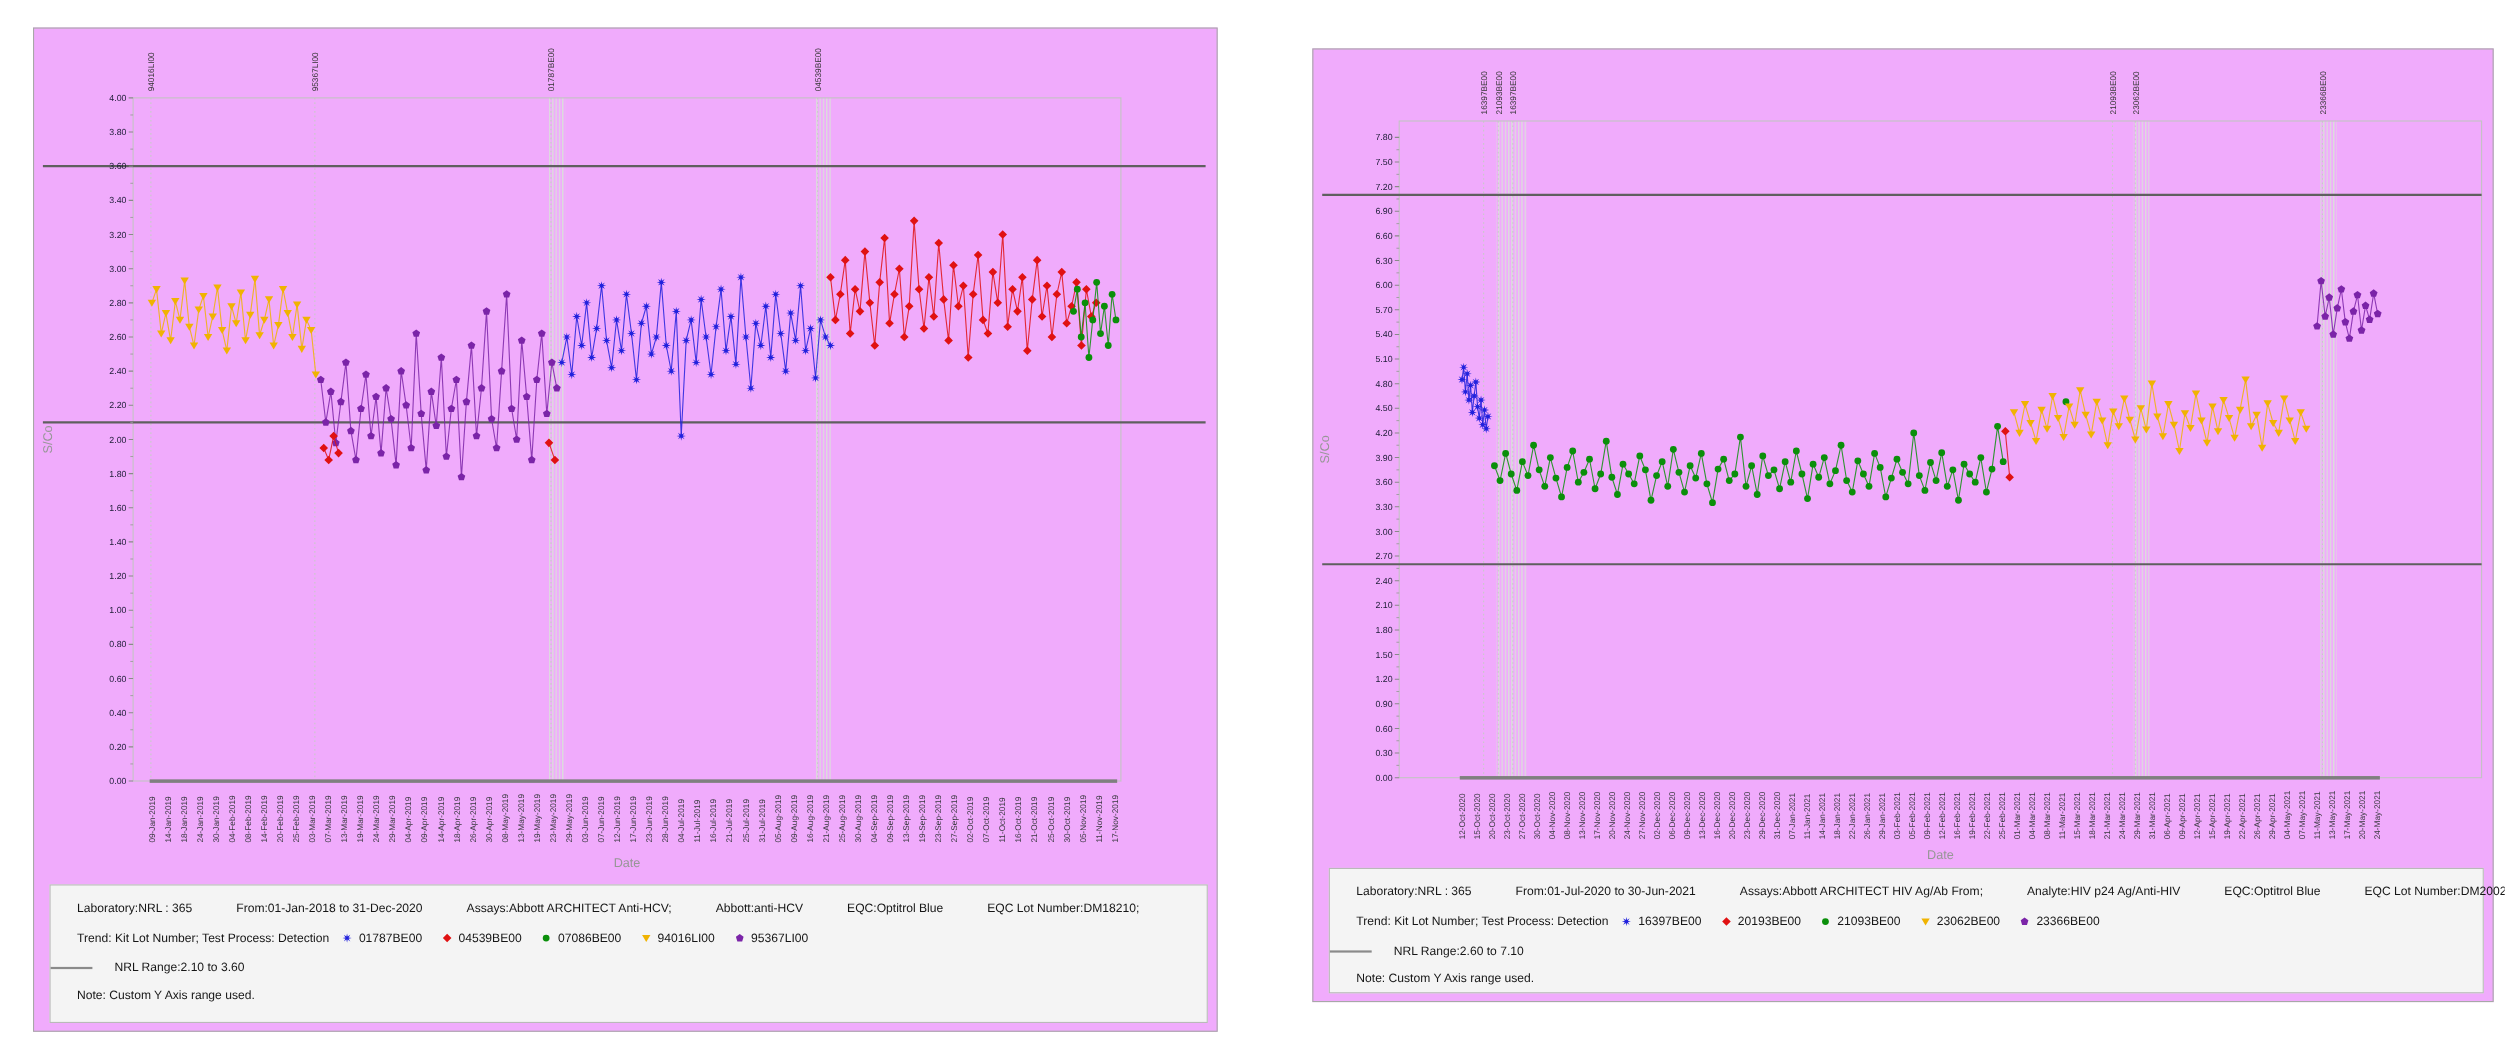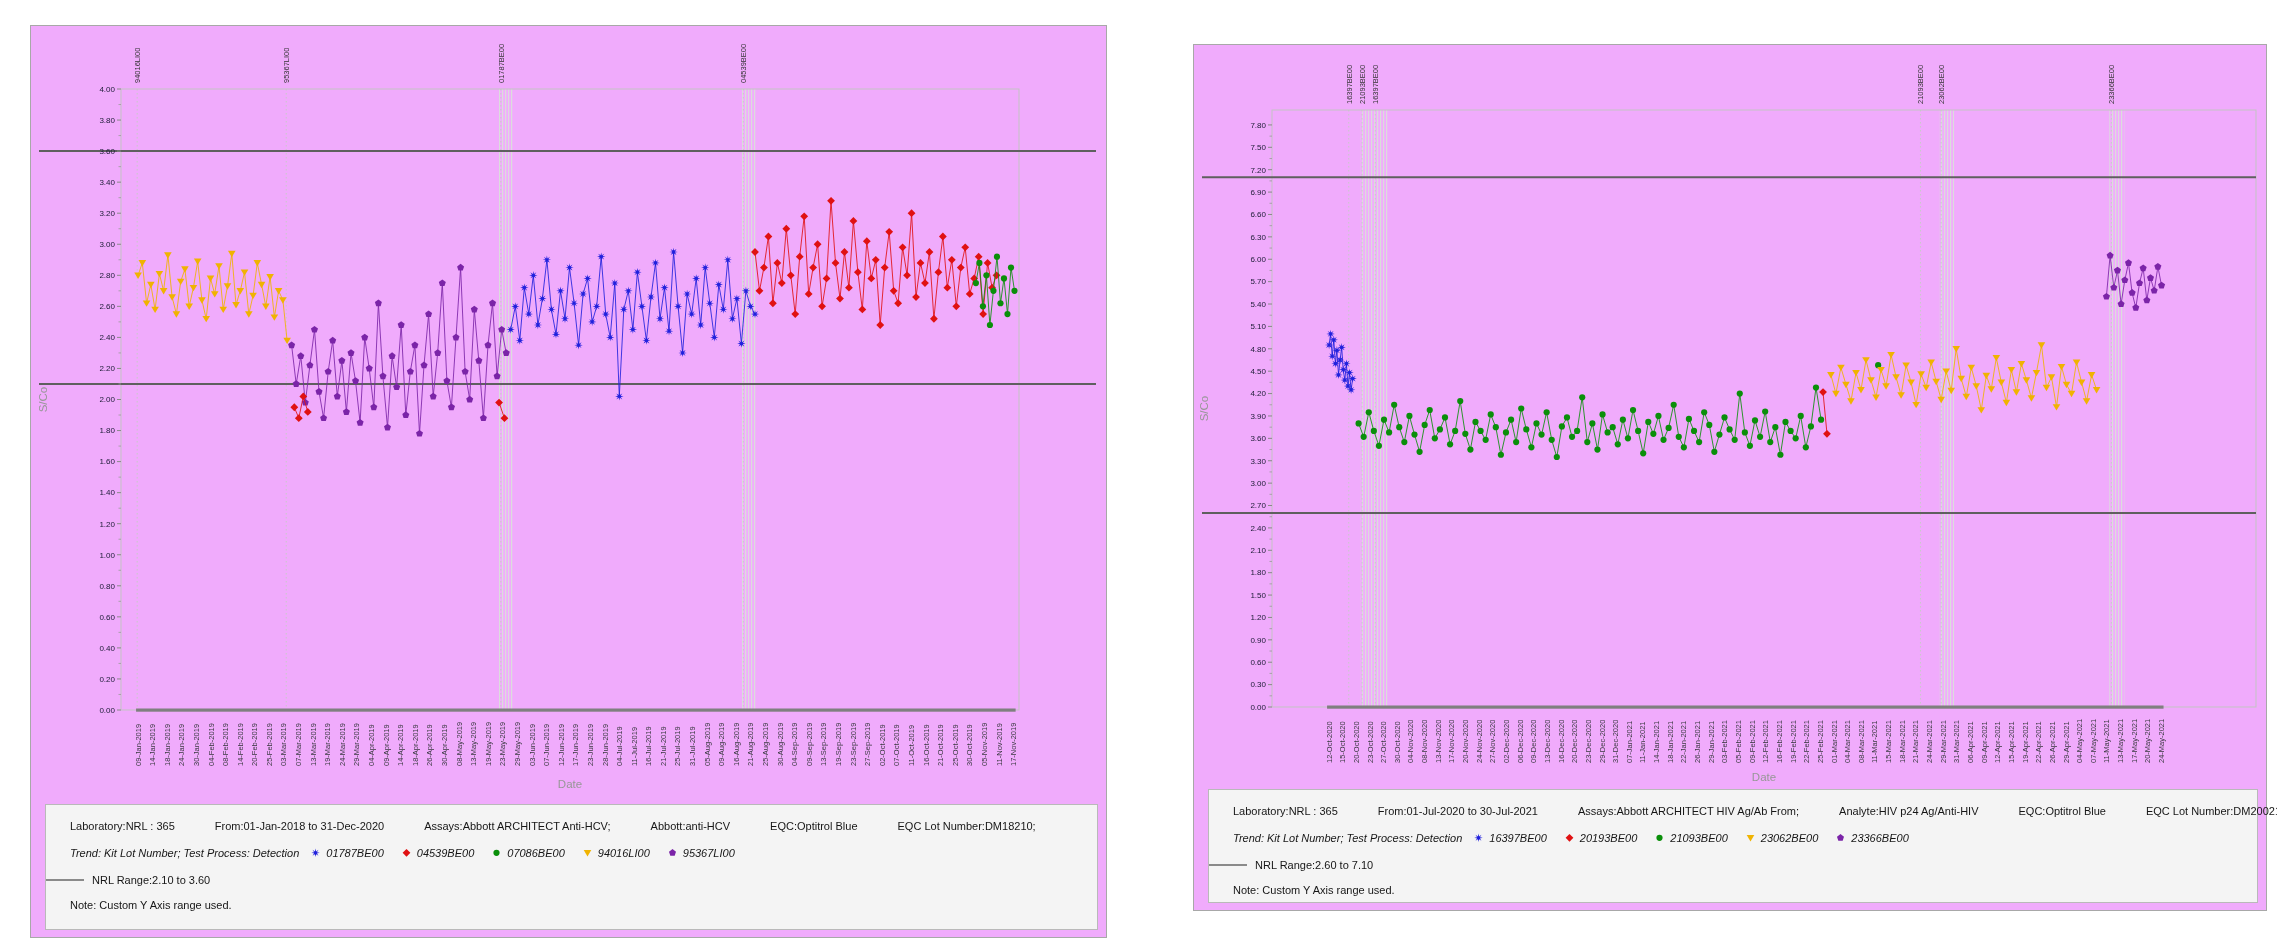--- a/index.html
+++ b/index.html
@@ -4,25 +4,25 @@
 <style>
   html,body{margin:0;padding:0;}
   body{width:2277px;height:947px;background:#ffffff;position:relative;
        font-family:"Liberation Sans",sans-serif;overflow:hidden;}
   .panel{position:absolute;border:1px solid #a8a8a8;background:#f0abfc;}
   .panel svg{position:absolute;left:0;top:0;display:block;}
   svg text{font-family:"Liberation Sans",sans-serif;}
   .footerbox{position:absolute;border:1px solid #b9b9b9;background:#f4f4f4;
              font-size:11px;color:#161616;display:flex;flex-direction:column;}
   .finfo{display:flex;gap:40px;padding:15px 6px 0 24px;white-space:nowrap;}
-  .ftrend{display:flex;align-items:center;padding:15px 6px 0 24px;white-space:nowrap;font-style:italic;}
+  .ftrend{display:flex;align-items:center;padding:15px 6px 0 24px;white-space:nowrap;}
   .legend{display:inline-flex;align-items:center;margin-left:10px;}
   .legend-item{display:inline-flex;align-items:center;margin-right:16px;gap:4px;}
   .legend-item svg{position:static;}
-  .fnrl{display:flex;align-items:center;gap:8px;padding:15px 0 0 0;}
+  .fnrl{display:flex;align-items:center;gap:20px;padding:15px 0 0 0;}
   .nrl-line-marker{display:inline-block;width:38px;height:2px;background:#8a8a8a;}
   .fnote{padding:13px 6px 0 24px;white-space:nowrap;}
 </style>
 </head>
 <body>
 
 <div class="panel" style="left: 30px; top: 25px; width: 1075px; height: 911px;">
   <svg width="1075" height="776">
       <defs>
         <pattern id="hatch0" width="3" height="3" patternUnits="userSpaceOnUse">
@@ -836,21 +836,21 @@
         <path d="M952.8 251.6L956.4 254.2L955.0 258.3L950.7 258.3L949.3 254.2Z" fill="#7b24a8"></path>
         <path d="M956.5 229.2L960.0 231.8L958.7 235.9L954.3 235.9L953.0 231.8Z" fill="#7b24a8"></path>
         <path d="M960.2 241.9L963.7 244.4L962.4 248.6L958.0 248.6L956.7 244.4Z" fill="#7b24a8"></path>
         <path d="M963.9 218.0L967.4 220.6L966.0 224.7L961.7 224.7L960.3 220.6Z" fill="#7b24a8"></path>
         <path d="M967.5 236.7L971.1 239.2L969.7 243.4L965.4 243.4L964.0 239.2Z" fill="#7b24a8"></path>
       </g>
     </svg>
   <div class="footerbox" style="left: 14px; right: 8px; top: 744px; height: 112px;">
     <div class="finfo">
       <span>Laboratory:NRL : 365</span>
-      <span>From:01-Jul-2020 to 30-Jul-2021</span>
+      <span>From:01-Jul-2020 to 30-Jun-2021</span>
       <span>Assays:Abbott ARCHITECT HIV Ag/Ab From;</span>
       <span>Analyte:HIV p24 Ag/Anti-HIV</span>
       <span>EQC:Optitrol Blue</span>
       <span>EQC Lot Number:DM20021;</span>
     </div>
     <div class="ftrend">
       <span>Trend: Kit Lot Number; Test Process: Detection</span>
       <span class="legend">
           <span class="legend-item">
             <svg width="13" height="12">

